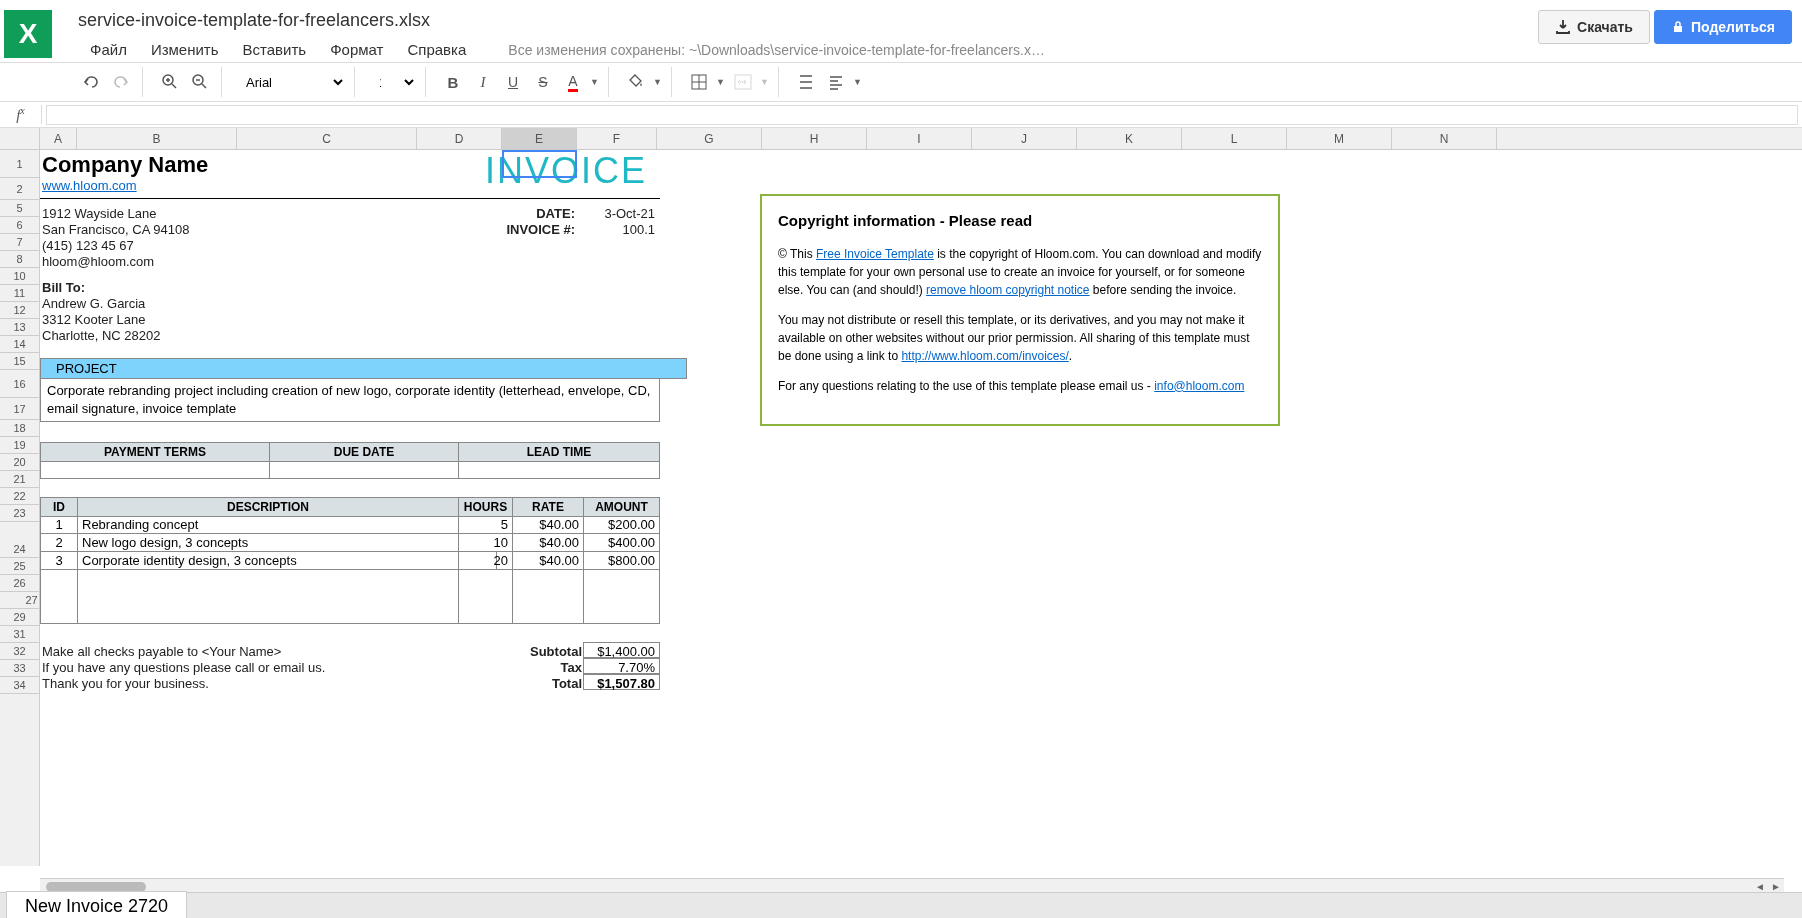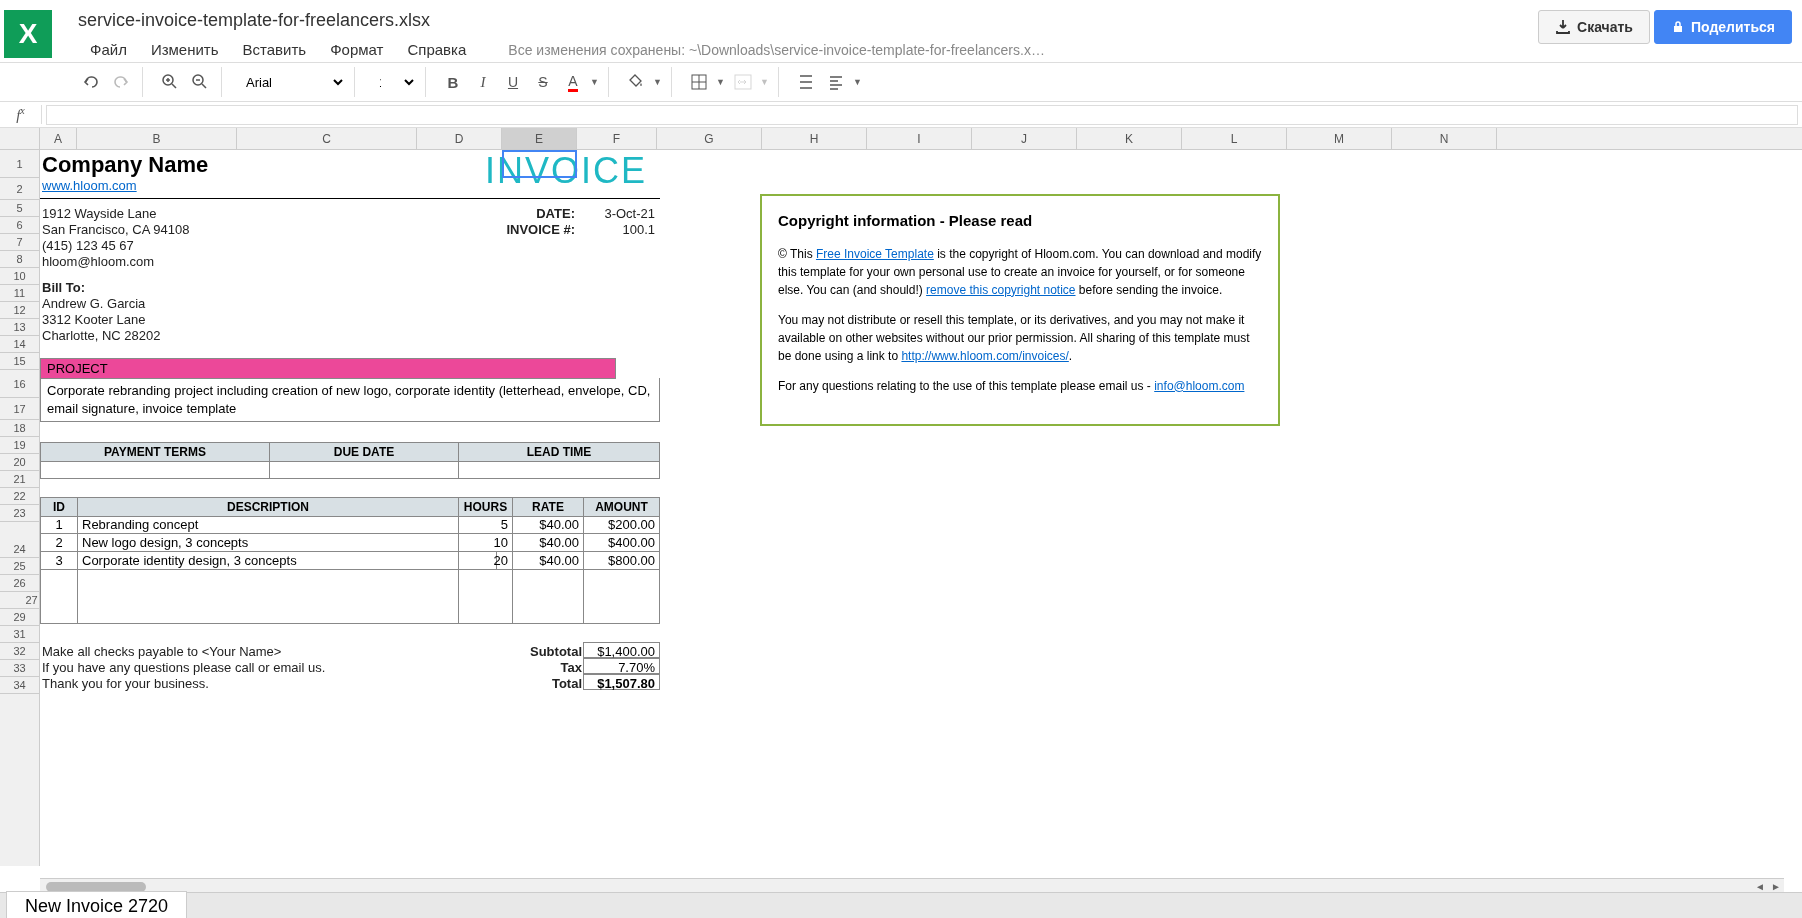--- a/index.html
+++ b/index.html
@@ -43,21 +43,21 @@
 
 .invoice-company { position: absolute; left: 2px; top: 2px; font-size: 22px; font-weight: bold; }
 .invoice-title { position: absolute; left: 445px; top: 0; font-size: 36px; color: #1fb8c4; font-weight: 300; letter-spacing: 2px; }
 .invoice-link { position: absolute; left: 2px; top: 28px; color: #0066cc; text-decoration: underline; font-size: 13px; }
 .inv-underline { position: absolute; left: 0; top: 48px; width: 620px; border-top: 1.5px solid #000; }
 
 .text-cell { position: absolute; font-size: 13px; color: #222; }
 .bold { font-weight: bold; }
 .right { text-align: right; }
 
-.proj-header { position: absolute; left: 0; width: 576px; background: #ec4899; border: 1px solid #888; padding: 2px 6px; font-size: 13px; }
+.proj-header { position: absolute; left: 0; width: 647px; background: #7dd3fc; border: 1px solid #888; padding: 2px 15px; font-size: 13px; }
 .proj-body { position: absolute; left: 0; width: 620px; border: 1px solid #888; border-top: none; padding: 4px 6px; font-size: 13px; line-height: 1.4; }
 
 .tbl-hdr { position: absolute; background: #d8e0e4; border: 1px solid #888; text-align: center; font-weight: bold; font-size: 12px; padding: 2px 0; }
 .tbl-cell { position: absolute; border: 1px solid #888; padding: 1px 4px; font-size: 13px; }
 
 .copyright-box { position: absolute; left: 720px; top: 44px; width: 520px; border: 2.5px solid #8bb33f; padding: 14px 16px; font-size: 12px; line-height: 1.5; }
 .copyright-box .title { font-weight: bold; font-size: 15px; margin-bottom: 12px; }
 .copyright-box p { margin-bottom: 12px; }
 .copyright-box a { color: #0066cc; text-decoration: underline; }
 
@@ -321,21 +321,21 @@
 
       <div class="text-cell bold right" style="left:470px;top:494px;width:72px">Subtotal</div>
       <div class="tbl-cell right" style="left:543px;top:492px;width:77px;height:16px">$1,400.00</div>
       <div class="text-cell bold right" style="left:470px;top:510px;width:72px">Tax</div>
       <div class="tbl-cell right" style="left:543px;top:508px;width:77px;height:16px">7.70%</div>
       <div class="text-cell bold right" style="left:470px;top:526px;width:72px">Total</div>
       <div class="tbl-cell right bold" style="left:543px;top:524px;width:77px;height:16px">$1,507.80</div>
 
       <div class="copyright-box">
         <div class="title">Copyright information - Please read</div>
-        <p><span>© This </span><a>Free Invoice Template</a><span> is the copyright of Hloom.com. You can download and modify this template for your own personal use to create an invoice for yourself, or for someone else. You can (and should!) </span><a>remove this copyright notice</a><span> before sending the invoice.</span></p>
+        <p><span>© This </span><a>Free Invoice Template</a><span> is the copyright of Hloom.com. You can download and modify this template for your own personal use to create an invoice for yourself, or for someone else. You can (and should!) </span><a>remove hloom copyright notice</a><span> before sending the invoice.</span></p>
         <p><span>You may not distribute or resell this template, or its derivatives, and you may not make it available on other websites without our prior permission. All sharing of this template must be done using a link to </span><a>http://www.hloom.com/invoices/</a><span>.</span></p>
         <p style="margin-bottom:15px"><span>For any questions relating to the use of this template please email us - </span><a>info@hloom.com</a></p>
       </div>
     </div>
   </div>
 </div>
 
 <div class="scroll-h">
   <div class="scroll-h-thumb"></div>
   <div style="flex:1"></div>

